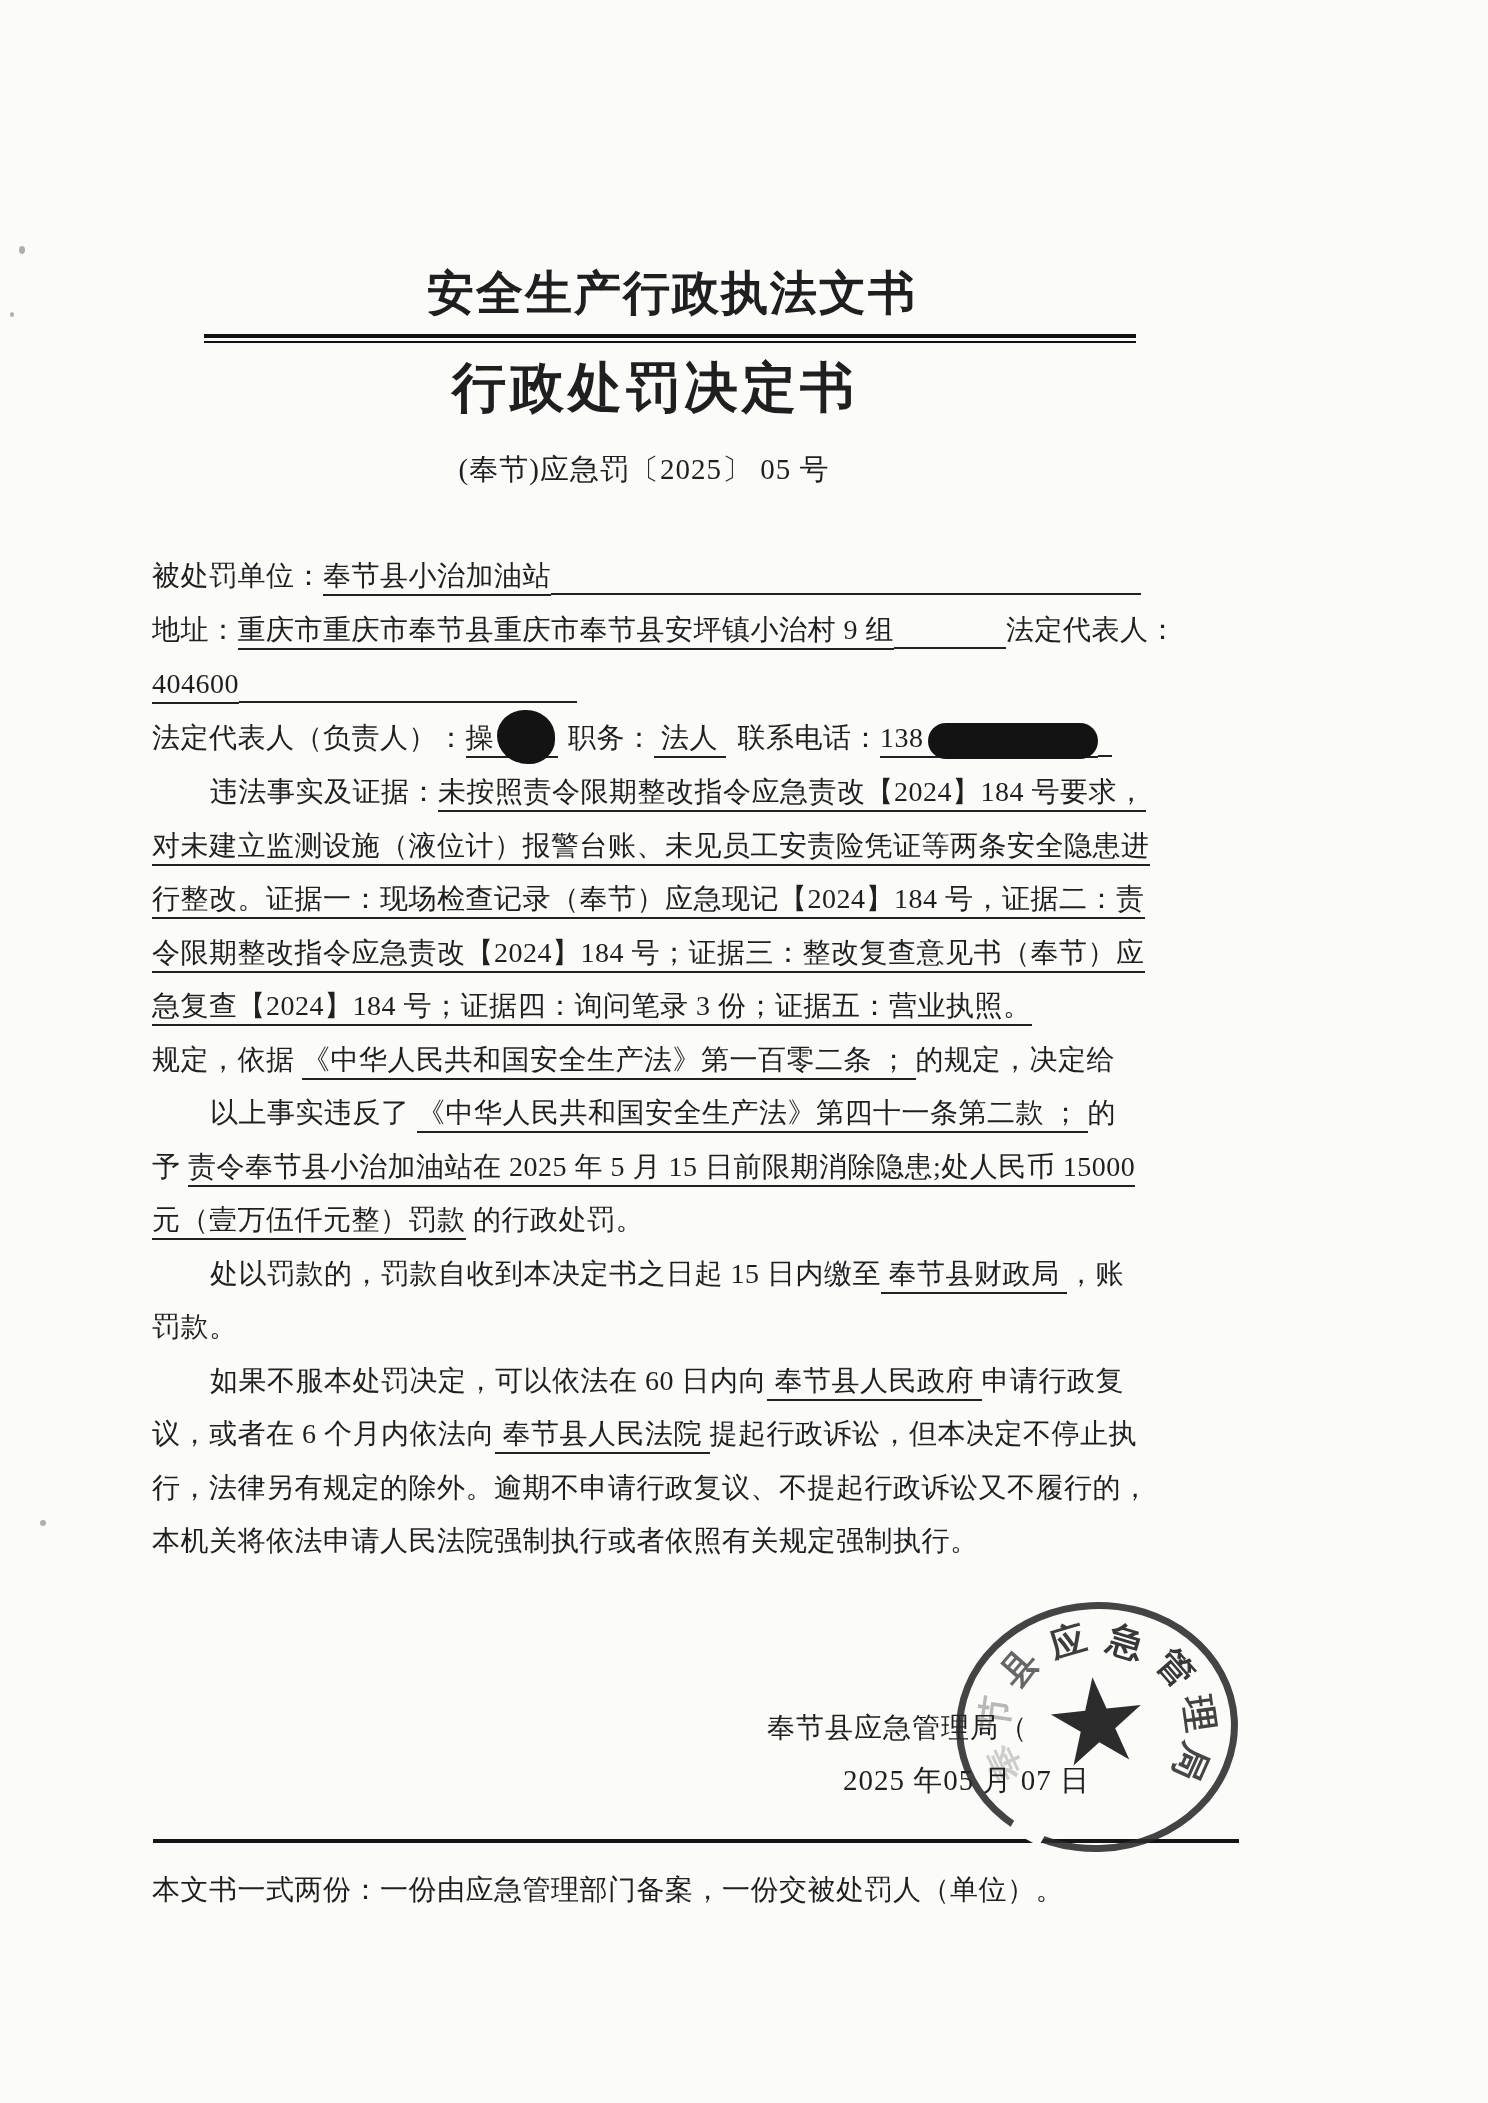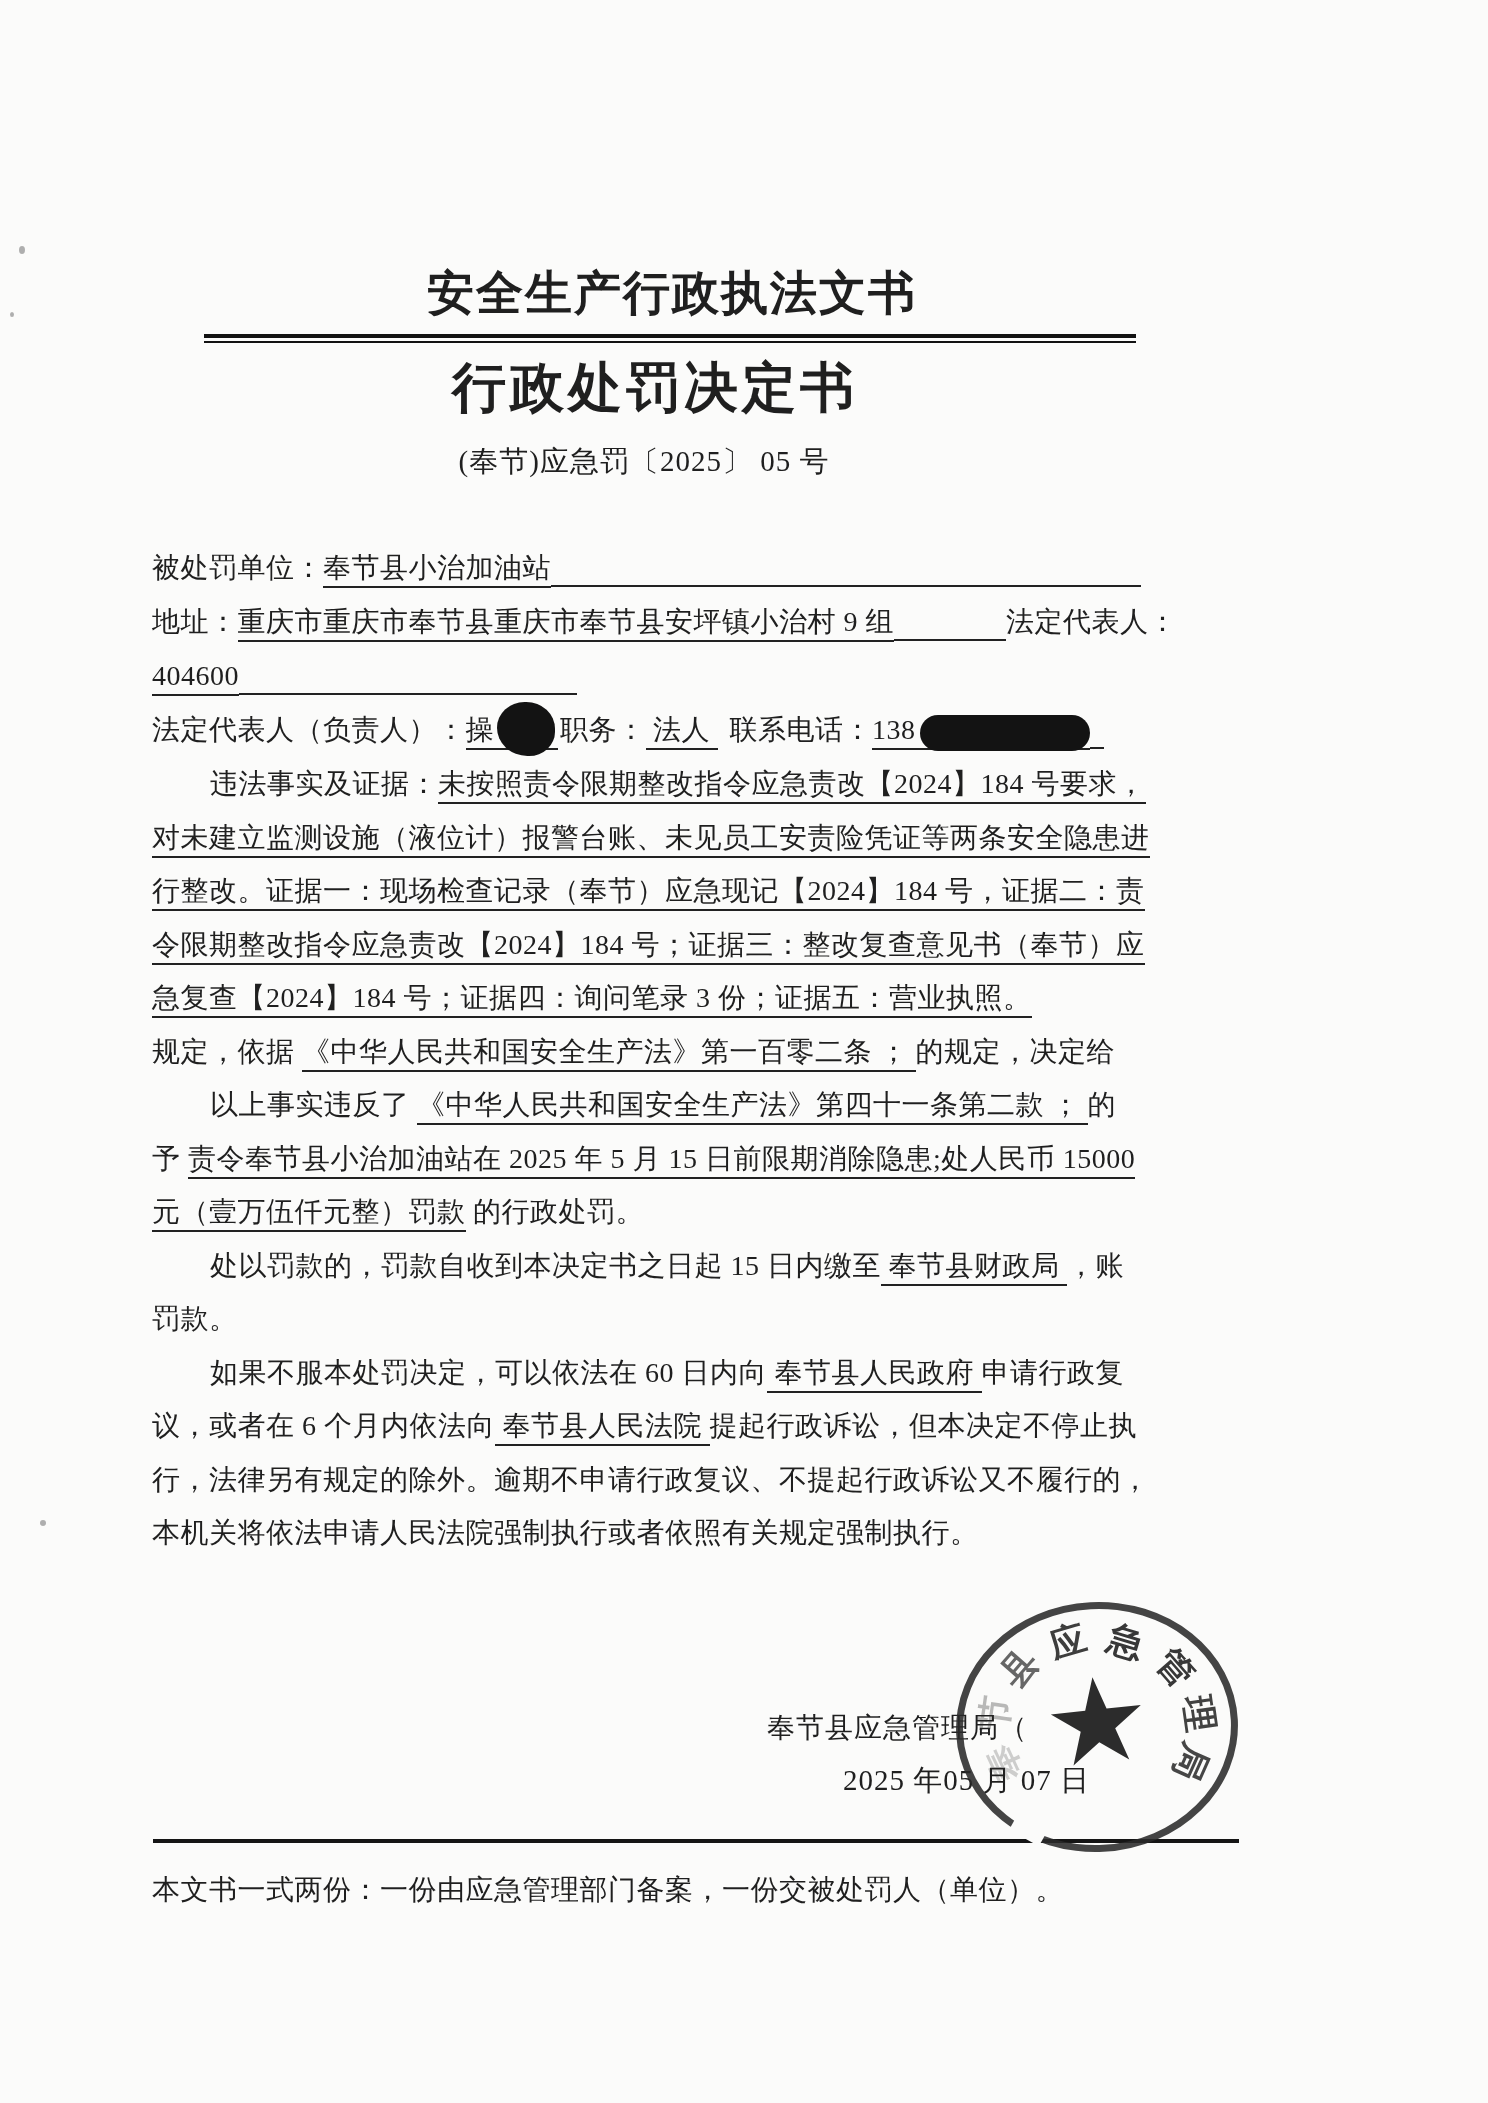--- a/index.html
+++ b/index.html
@@ -20,21 +20,21 @@
   .rule2{
     margin-top:12px;margin-left:52px;width:932px;
     height:3px;border-top:4px solid #121212;border-bottom:2px solid #121212;
   }
   .h2{
     position:relative;left:11px;margin-top:14px;
     text-align:center;font-size:54px;font-weight:bold;
     letter-spacing:4px;line-height:62px;height:62px;white-space:nowrap;
   }
   .docnum{
-    margin-top:20px;text-align:center;
+    margin-top:28px;text-align:center;
     font-size:29px;line-height:44px;height:44px;letter-spacing:1px;white-space:nowrap;
   }
   .fields{margin-top:58px;}
   .fline{height:54px;line-height:54px;font-size:28px;white-space:nowrap;letter-spacing:0.5px;}
   .bline{height:53.5px;line-height:53.5px;font-size:28px;white-space:nowrap;letter-spacing:0.5px;}
   .bline.ind{padding-left:58px;}
   .u{border-bottom:2px solid #222;padding-bottom:3px;}
   .fill{display:inline-block;height:10px;vertical-align:-10px;border-bottom:2px solid #222;}
   .redact-name{
     display:inline-block;width:58px;height:54px;
@@ -97,21 +97,21 @@
 
       <div class="fline">
         <span>地址：</span><span class="u">重庆市重庆市奉节县重庆市奉节县安坪镇小治村 9 组</span><span class="fill" style="width:112px"></span><span>法定代表人：</span>
       </div>
 
       <div class="fline">
         <span class="u">404600</span><span class="fill" style="width:338px"></span>
       </div>
 
       <div class="fline">
-        <span>法定代表人（负责人）：</span><span class="u"><span>操</span><span class="redact-name"></span></span><span style="margin-left:2px">职务：</span><span class="u"> 法人 </span><span style="margin-left:12px">联系电话：</span><span class="u"><span>138</span><span class="redact-bar"></span></span><span class="fill" style="width:14px"></span>
+        <span>法定代表人（负责人）：</span><span class="u"><span>操</span><span class="redact-name"></span></span><span style="margin-left:10px">职务：</span><span class="u"> 法人 </span><span style="margin-left:12px">联系电话：</span><span class="u"><span>138</span><span class="redact-bar"></span></span><span class="fill" style="width:14px"></span>
       </div>
 
     </div>
 
     <div>
         <div class="bline ind"><span>违法事实及证据：</span><span class="u">未按照责令限期整改指令应急责改【2024】184 号要求，</span></div>
         <div class="bline"><span class="u">对未建立监测设施（液位计）报警台账、未见员工安责险凭证等两条安全隐患进</span></div>
         <div class="bline"><span class="u">行整改。证据一：现场检查记录（奉节）应急现记【2024】184 号，证据二：责</span></div>
         <div class="bline"><span class="u">令限期整改指令应急责改【2024】184 号；证据三：整改复查意见书（奉节）应</span></div>
         <div class="bline"><span class="u">急复查【2024】184 号；证据四：询问笔录 3 份；证据五：营业执照。</span></div>

